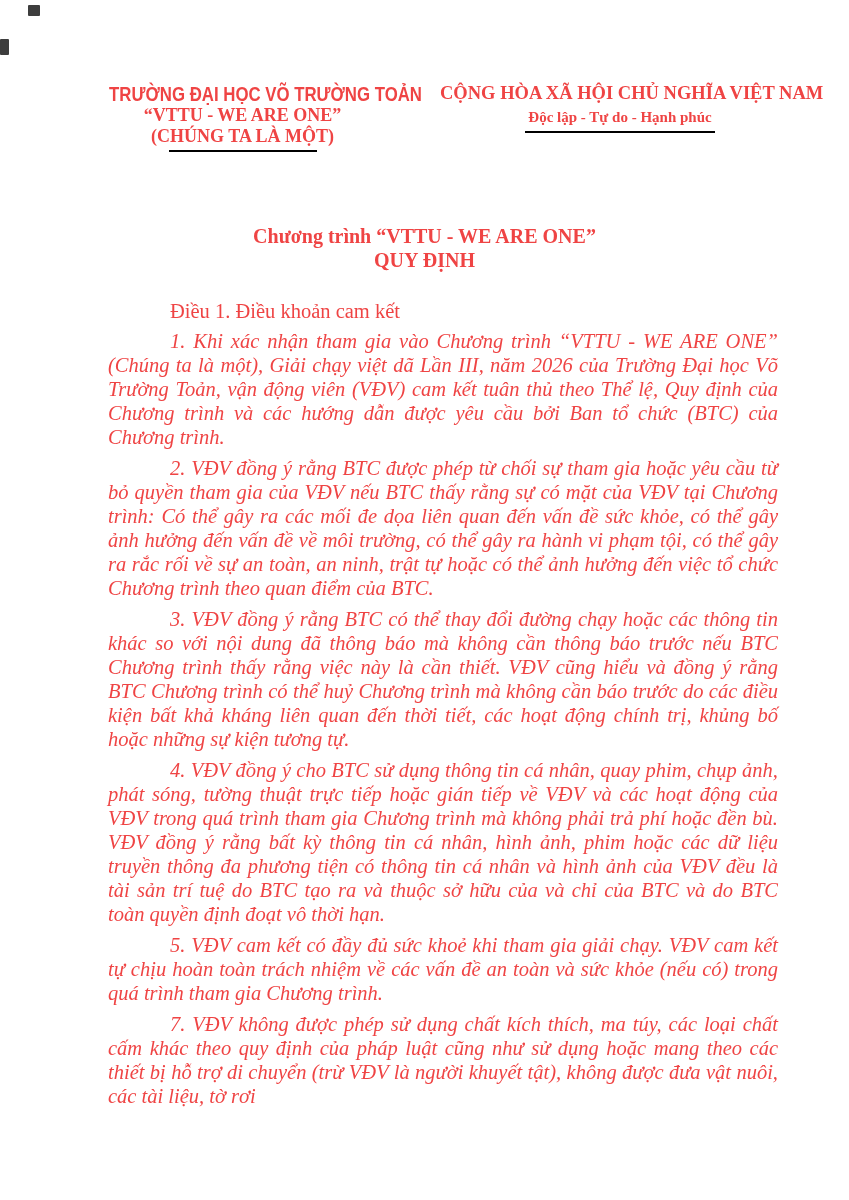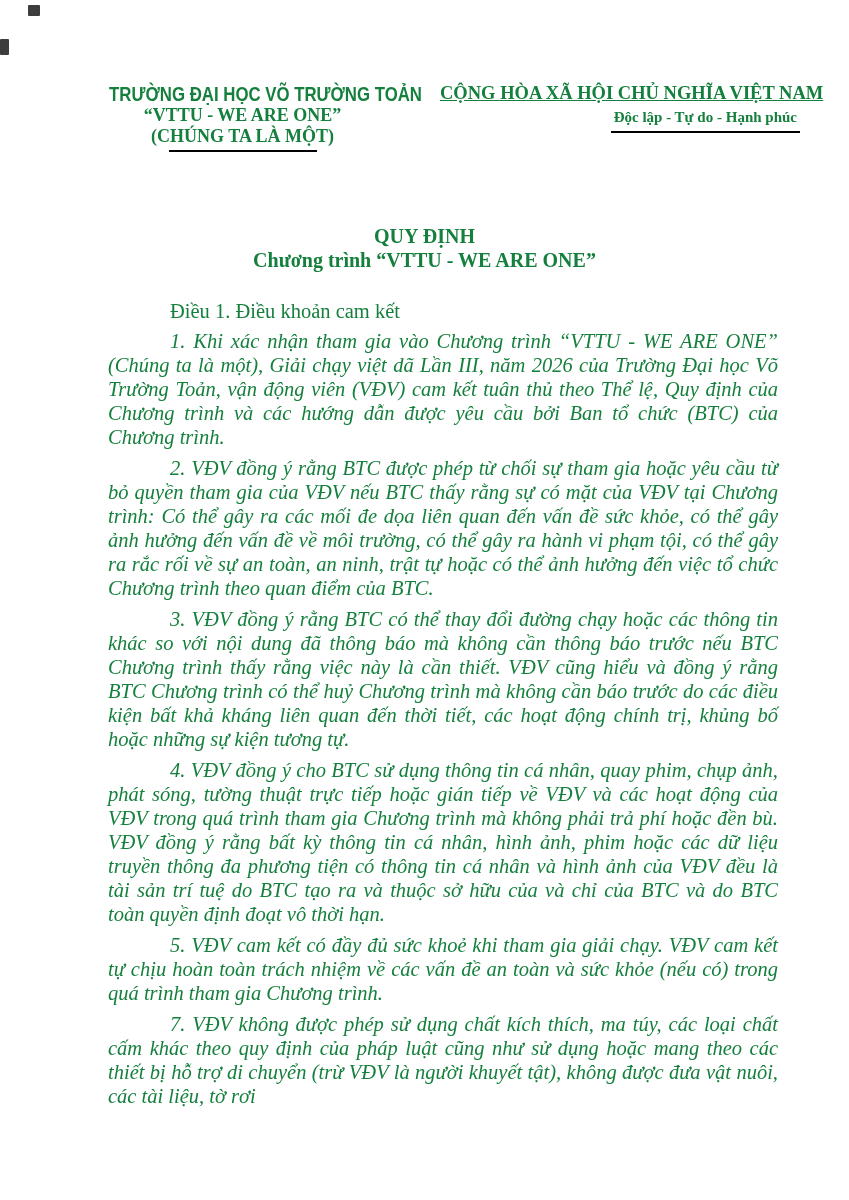--- a/index.html
+++ b/index.html
@@ -5,21 +5,21 @@
   html, body {
     margin: 0;
     padding: 0;
     background: #ffffff;
   }
   .page {
     position: relative;
     width: 849px;
     height: 1200px;
     background: #ffffff;
-    color: #15803d;
+    color: #ef4444;
     font-family: "Liberation Serif", "DejaVu Serif", serif;
     overflow: hidden;
   }
   
   .artifact {
     position: absolute;
     background: #3d3d3d;
     border-radius: 1px;
   }
   .artifact.a1 { left: 28px; top: 5px;  width: 12px; height: 11px; }
@@ -60,23 +60,22 @@
   .rule-left {
     width: 148px;
     margin: 4px auto 0;
     border-top: 2px solid #000;
   }
   .header-right {
     position: absolute;
     left: 440px;
     top: 0;
     width: 360px;
-    text-align: right;
+    text-align: center;
     font-weight: bold;
-    text-decoration: underline;
   }
   .nation-line {
     font-size: 18.5px;
     line-height: 21px;
     white-space: nowrap;
   }
   .motto-line { margin-top: 2px; }
   .motto-underline {
     display: inline-block;
     font-size: 15px;
@@ -133,22 +132,22 @@
       <div class="org-line">(CHÚNG TA LÀ MỘT)</div>
       <div class="rule-left"></div>
     </div>
     <div class="header-right">
       <div class="nation-line">CỘNG HÒA XÃ HỘI CHỦ NGHĨA VIỆT NAM</div>
       <div class="motto-line"><span class="motto-underline">Độc lập - Tự do - Hạnh phúc</span></div>
     </div>
   </header>
 
   <section class="title-block">
+    <div>Chương trình “VTTU - WE ARE ONE”</div>
     <div>QUY ĐỊNH</div>
-    <div>Chương trình “VTTU - WE ARE ONE”</div>
   </section>
 
   <main class="doc-body">
     <h2 class="section-heading">Điều 1. Điều khoản cam kết</h2>
     <p class="para">1. Khi xác nhận tham gia vào Chương trình “VTTU - WE ARE ONE” (Chúng ta là một), Giải chạy việt dã Lần III, năm 2026 của Trường Đại học Võ Trường Toản, vận động viên (VĐV) cam kết tuân thủ theo Thể lệ, Quy định của Chương trình và các hướng dẫn được yêu cầu bởi Ban tổ chức (BTC) của Chương trình.</p>
     <p class="para">2. VĐV đồng ý rằng BTC được phép từ chối sự tham gia hoặc yêu cầu từ bỏ quyền tham gia của VĐV nếu BTC thấy rằng sự có mặt của VĐV tại Chương trình: Có thể gây ra các mối đe dọa liên quan đến vấn đề sức khỏe, có thể gây ảnh hưởng đến vấn đề về môi trường, có thể gây ra hành vi phạm tội, có thể gây ra rắc rối về sự an toàn, an ninh, trật tự hoặc có thể ảnh hưởng đến việc tổ chức Chương trình theo quan điểm của BTC.</p>
     <p class="para">3. VĐV đồng ý rằng BTC có thể thay đổi đường chạy hoặc các thông tin khác so với nội dung đã thông báo mà không cần thông báo trước nếu BTC Chương trình thấy rằng việc này là cần thiết. VĐV cũng hiểu và đồng ý rằng BTC Chương trình có thể huỷ Chương trình mà không cần báo trước do các điều kiện bất khả kháng liên quan đến thời tiết, các hoạt động chính trị, khủng bố hoặc những sự kiện tương tự.</p>
     <p class="para">4. VĐV đồng ý cho BTC sử dụng thông tin cá nhân, quay phim, chụp ảnh, phát sóng, tường thuật trực tiếp hoặc gián tiếp về VĐV và các hoạt động của VĐV trong quá trình tham gia Chương trình mà không phải trả phí hoặc đền bù. VĐV đồng ý rằng bất kỳ thông tin cá nhân, hình ảnh, phim hoặc các dữ liệu truyền thông đa phương tiện có thông tin cá nhân và hình ảnh của VĐV đều là tài sản trí tuệ do BTC tạo ra và thuộc sở hữu của và chỉ của BTC và do BTC toàn quyền định đoạt vô thời hạn.</p>
     <p class="para">5. VĐV cam kết có đầy đủ sức khoẻ khi tham gia giải chạy. VĐV cam kết tự chịu hoàn toàn trách nhiệm về các vấn đề an toàn và sức khỏe (nếu có) trong quá trình tham gia Chương trình.</p>
     <p class="para">7. VĐV không được phép sử dụng chất kích thích, ma túy, các loại chất cấm khác theo quy định của pháp luật cũng như sử dụng hoặc mang theo các thiết bị hỗ trợ di chuyển (trừ VĐV là người khuyết tật), không được đưa vật nuôi, các tài liệu, tờ rơi</p>

